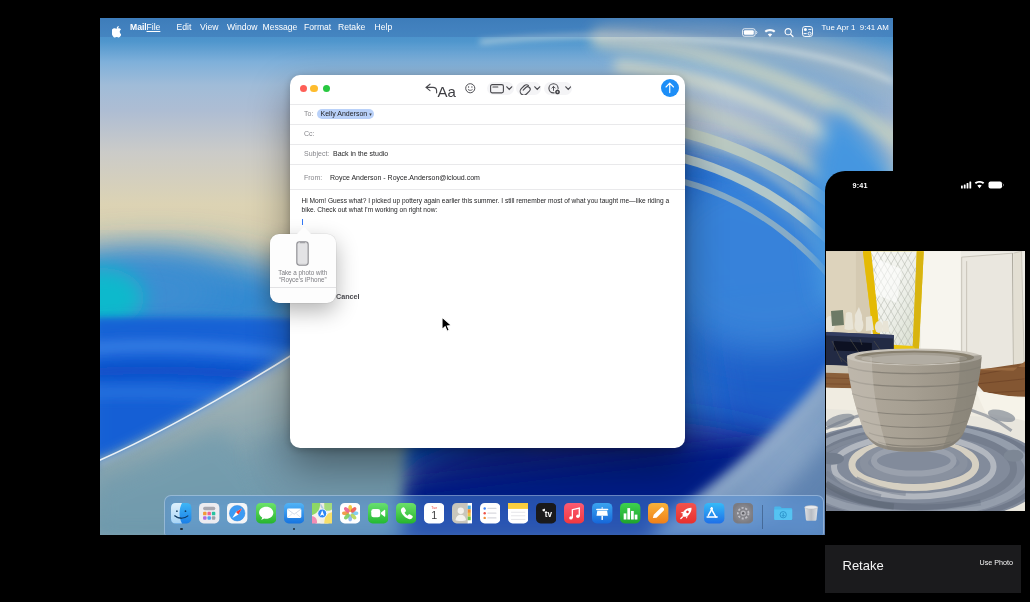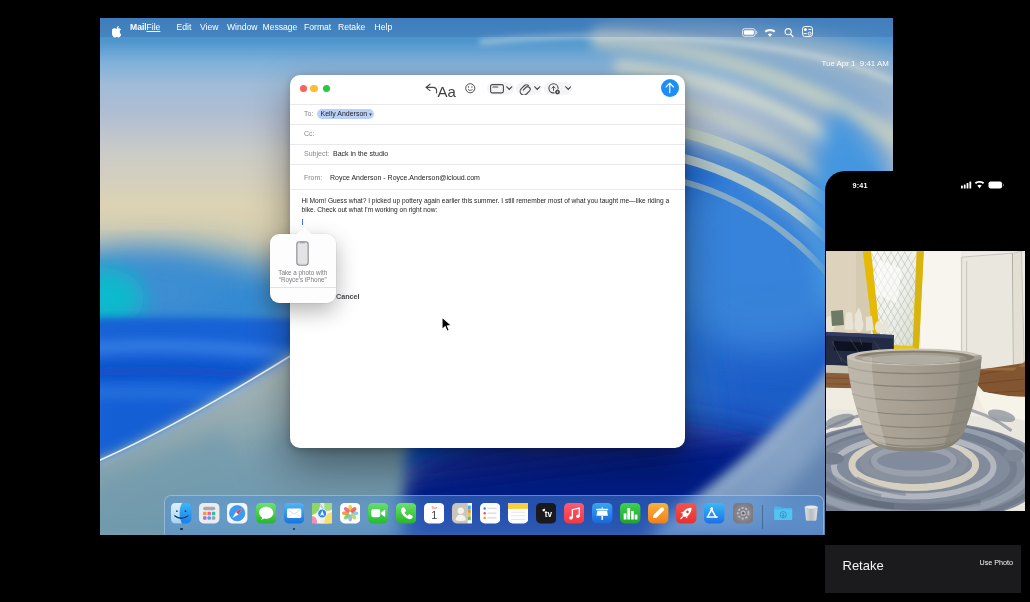--- a/index.html
+++ b/index.html
@@ -144,21 +144,21 @@
         <circle cx="4.2" cy="4.2" r="3.1" fill="none" stroke="#fff" stroke-width="1.1"></circle>
         <line x1="6.6" y1="6.6" x2="9" y2="9" stroke="#fff" stroke-width="1.2" stroke-linecap="round"></line>
       </svg>
     <svg class="mi" style="left:702px;top:4px" width="11" height="11" viewBox="0 0 11 11">
         <rect x="0.5" y="0.5" width="10" height="10" rx="2.4" fill="none" stroke="#fff" stroke-width="0.9"></rect>
         <circle cx="3.4" cy="3.4" r="1.5" fill="#fff"></circle>
         <line x1="6.7" y1="3.4" x2="9" y2="3.4" stroke="#fff" stroke-width="1" stroke-linecap="round"></line>
         <circle cx="7.6" cy="7.6" r="1.5" fill="none" stroke="#fff" stroke-width="0.9"></circle>
         <line x1="2" y1="7.6" x2="4.3" y2="7.6" stroke="#fff" stroke-width="1" stroke-linecap="round"></line>
       </svg>
-    <span class="mi" style="left:722px;font-size:7.9px;margin-top:36px;">Tue Apr 1&nbsp; 9:41 AM</span>
+    <span class="mi" style="left:722px;font-size:7.9px;">Tue Apr 1&nbsp; 9:41 AM</span>
   </div>
   <div id="dock"></div>
   <div id="dockicons">
 
     <svg class="dicon" style="left:71.8px" viewBox="0 0 20 20">
         <defs>
           <linearGradient id="fg" x1="0" y1="0" x2="0" y2="1">
             <stop offset="0" stop-color="#3fb6f5"></stop>
             <stop offset="1" stop-color="#1a7fe8"></stop>
           </linearGradient>

